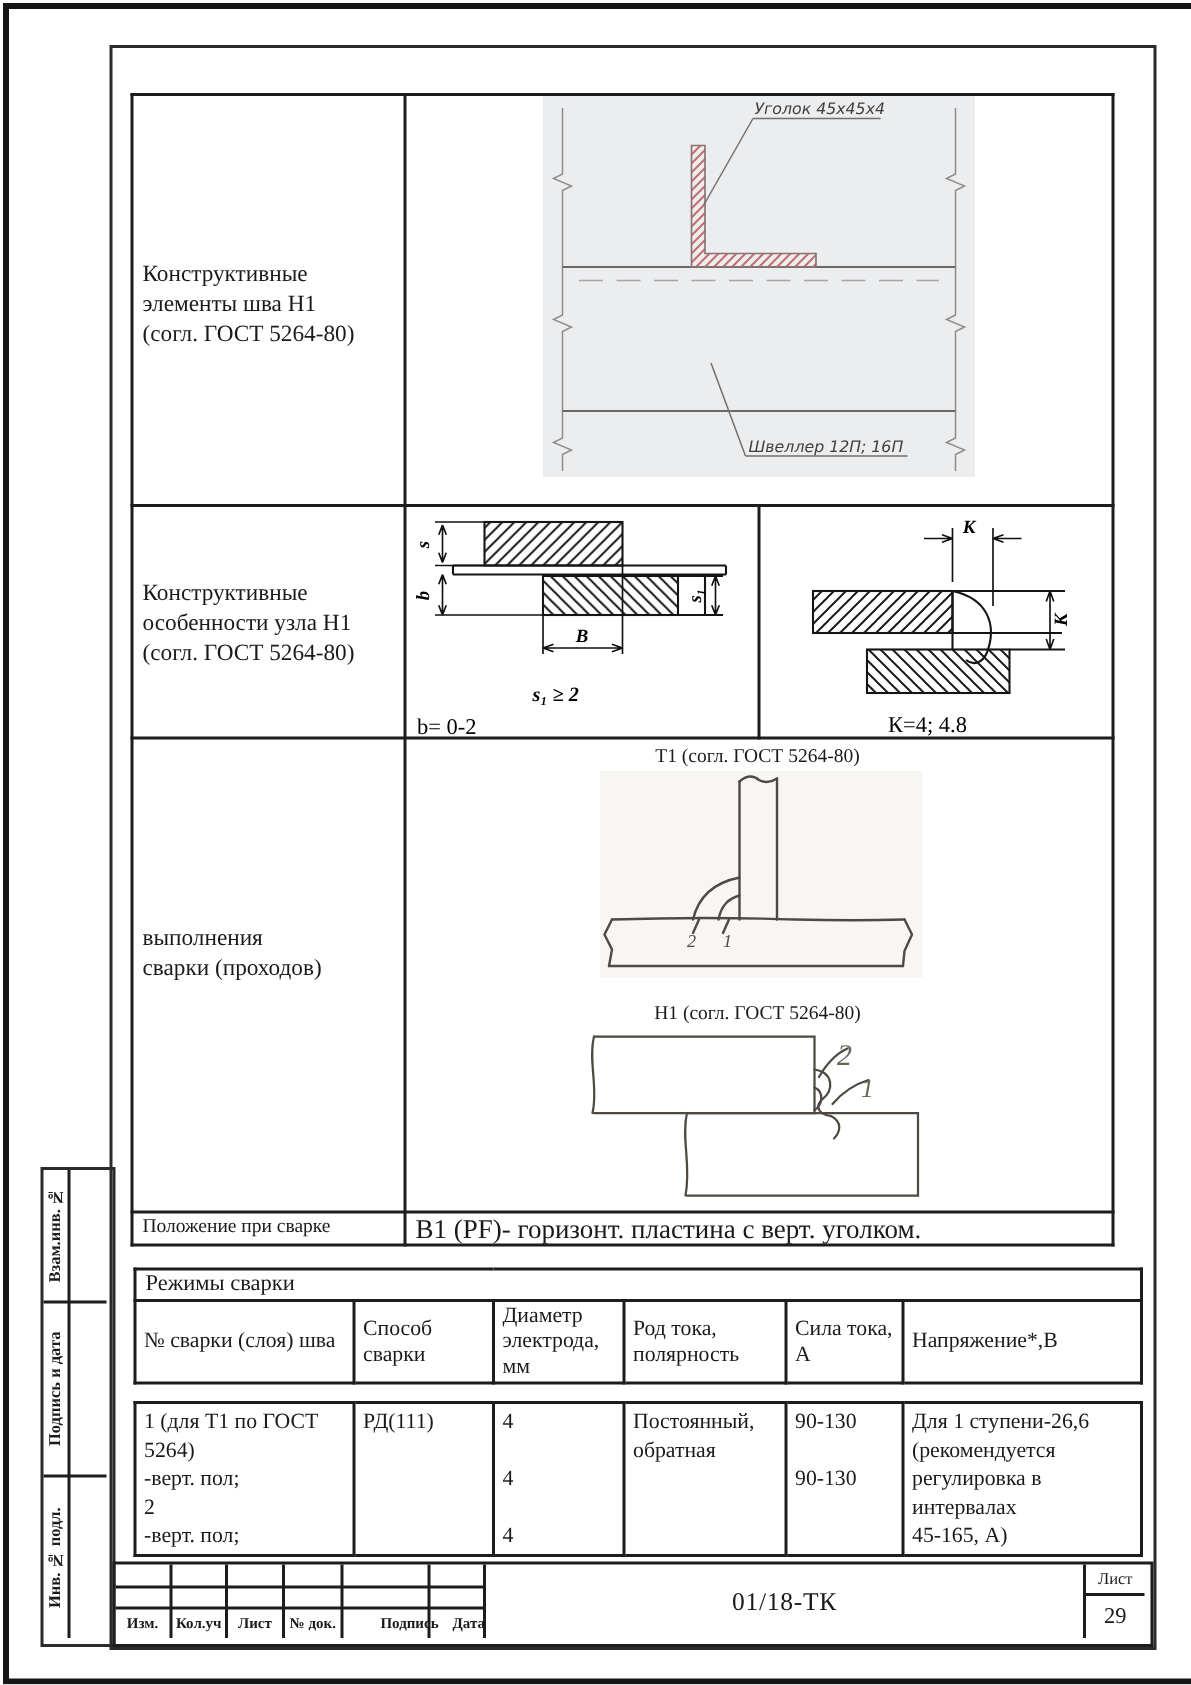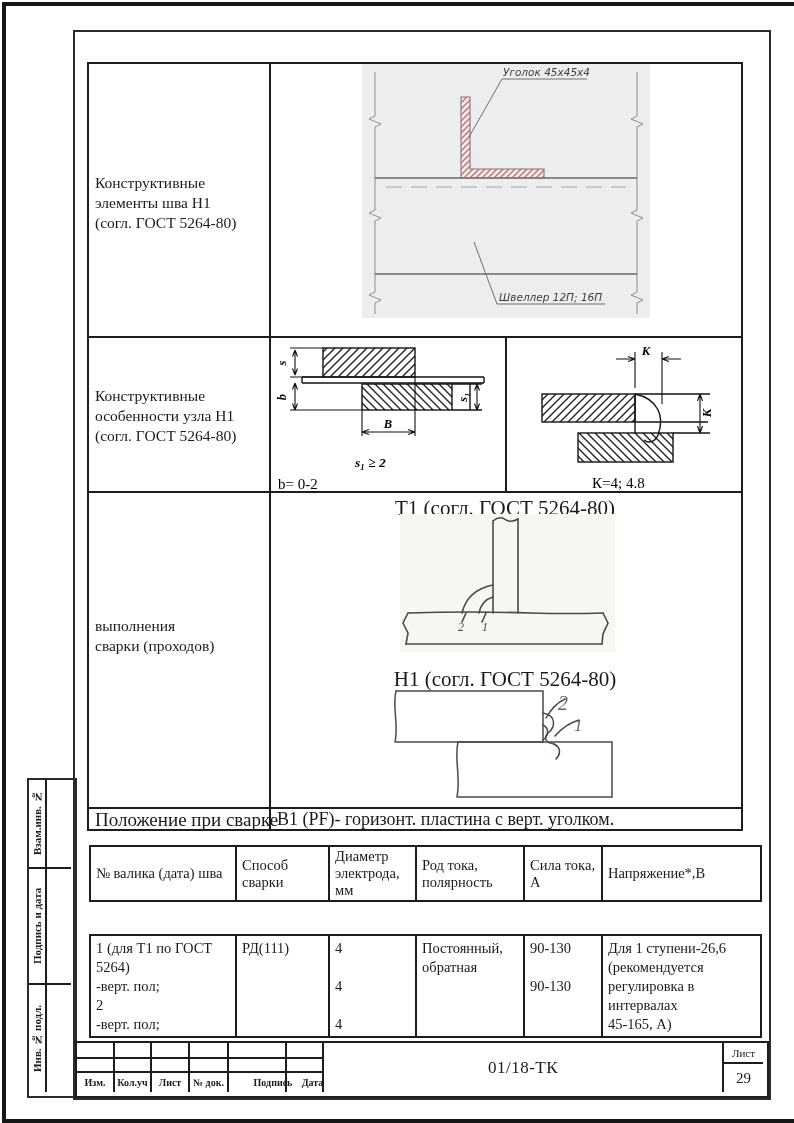--- a/index.html
+++ b/index.html
@@ -1,21 +1,21 @@
 <!DOCTYPE html>
 <html><head>
 <meta charset="utf-8">
 <style>
   html,body{margin:0;padding:0;background:#fff;}
   #page{position:relative;width:794px;height:1123px;background:#fff;overflow:hidden;
         font-family:"Liberation Serif","DejaVu Serif",serif;color:#1a1a1a;}
   .abs{position:absolute;}
   .ln{position:absolute;background:#1d1d1d;}
   .cell-label{font-size:15.5px;line-height:20px;}
-  .fig-title{font-size:21px;text-align:center;}
+  .fig-title{font-size:13px;text-align:center;}
   .vlabel{position:absolute;display:flex;align-items:center;justify-content:center;
           writing-mode:vertical-rl;transform:rotate(180deg);
           font-weight:bold;font-size:11px;white-space:nowrap;}
   table.modes{position:absolute;border-collapse:collapse;table-layout:fixed;width:671px;
               font-size:15px;color:#1a1a1a;}
   table.modes td{border:2px solid #1d1d1d;overflow:hidden;}
   td.m-title{height:17px;padding:1px 6px;}
   tr.m-head td{height:50px;padding:1px 4px 1px 5px;line-height:17px;vertical-align:middle;font-size:14.5px;}
   tr.m-data td{vertical-align:top;padding:3px 4px 2px 5px;line-height:19px;height:93px;font-size:14.5px;}
   .gap19{margin-top:19px;}
@@ -72,21 +72,21 @@
   </div>
   <div class="abs cell-label" style="left:95px;top:386px;width:185px;">
     <div>Конструктивные</div>
     <div>особенности узла Н1</div>
     <div>(согл. ГОСТ 5264-80)</div>
   </div>
   <div class="abs cell-label" style="left:95px;top:616px;width:185px;">
     <div>выполнения</div>
     <div>сварки (проходов)</div>
   </div>
-  <div class="abs" style="left:95px;top:809px;font-size:19px;">Положение при сварке</div>
+  <div class="abs" style="left:95px;top:809px;font-size:13px;">Положение при сварке</div>
   <div class="abs" style="left:277px;top:809px;font-size:18px;">В1 (PF)- горизонт. пластина с верт. уголком.</div>
 
   <svg class="abs" style="left:362px;top:64px;" width="288" height="254" viewBox="0 0 288 254">
     <rect x="0" y="0" width="288" height="254" fill="#ecedef"></rect>
     <path d="M13,8 V52 l-6,3 l12,5 l-6,3 V146 l-6,3 l12,5 l-6,3 V228 l-6,3 l12,5 l-6,3 V250" stroke="#8d8d8d" stroke-width="1" fill="none"></path>
     <path d="M275,8 V52 l-6,3 l12,5 l-6,3 V146 l-6,3 l12,5 l-6,3 V228 l-6,3 l12,5 l-6,3 V250" stroke="#8d8d8d" stroke-width="1" fill="none"></path>
     <path d="M13,114 H275" stroke="#696969" stroke-width="1.3" fill="none"></path>
     <path d="M24,123 H264" stroke="#a5a5a5" stroke-width="1" stroke-dasharray="16 9" fill="none"></path>
     <path d="M13,210 H275" stroke="#696969" stroke-width="1.3" fill="none"></path>
     <path d="M99,33 h9 v72 h74 v9 h-83 z" fill="url(#hR)" stroke="#8a7272" stroke-width="1.1"></path>
@@ -176,22 +176,25 @@
   <table class="modes" style="left:89px;top:845px;">
     <colgroup>
       <col style="width:146px">
         <col style="width:93px">
         <col style="width:87px">
       <col style="width:108px">
         <col style="width:78px">
         <col style="width:159px">
     </colgroup>
     <tbody>
+        <tr>
+          <td class="m-title" colspan="6">Режимы сварки</td>
+        </tr>
     <tr class="m-head">
-      <td>№ валика (дата) шва</td>
+      <td>№ сварки (слоя) шва</td>
       <td>Способ сварки</td>
       <td>Диаметр электрода, мм</td>
       <td>Род тока, полярность</td>
       <td>Сила тока, А</td>
       <td>Напряжение*,В</td>
     </tr>
   </tbody>
     </table>
 
   <table class="modes" style="left:89px;top:934px;">

